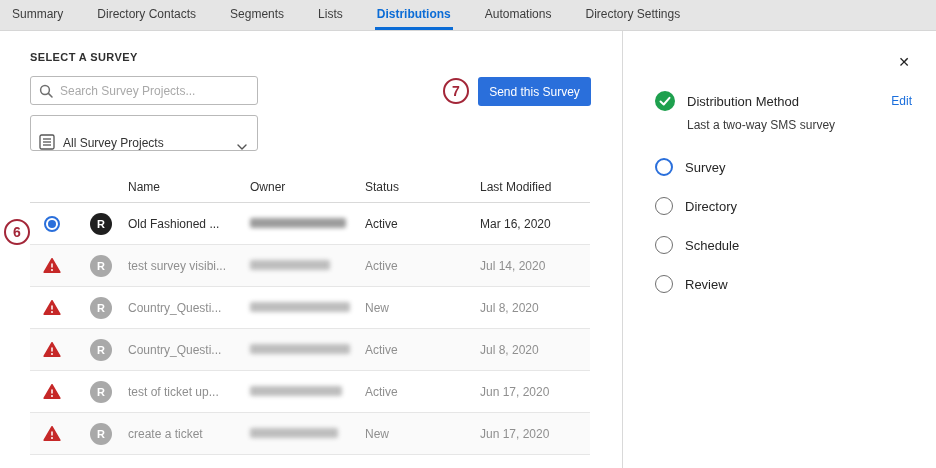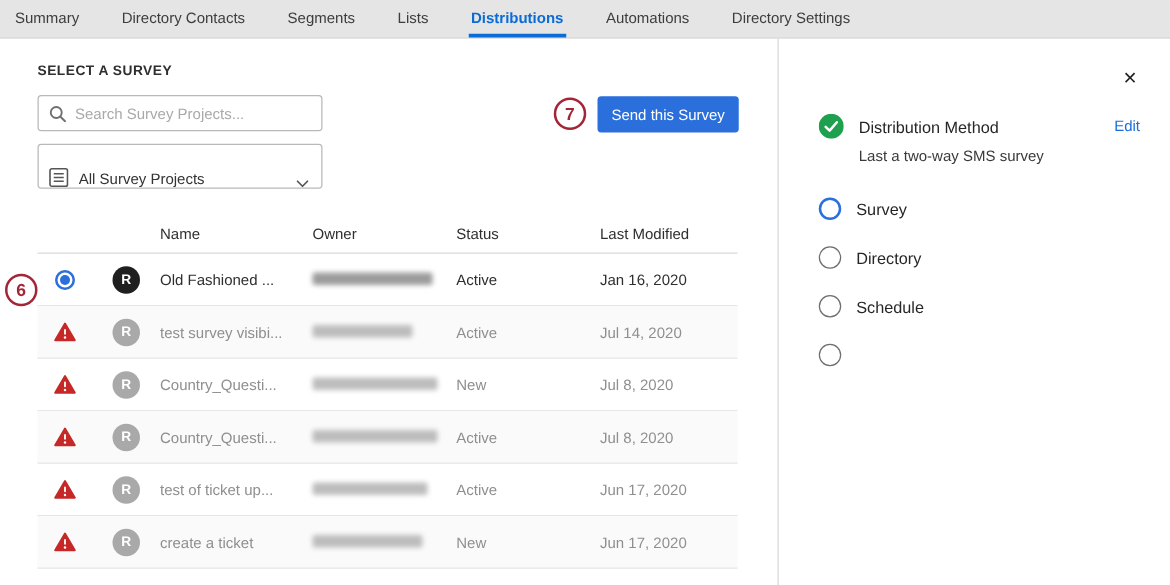--- a/index.html
+++ b/index.html
@@ -145,21 +145,21 @@
           <span class="radio">
               <span class="dot"></span>
             </span>
         </div>
         <div class="cell-center">
             <span class="avatar dark">R</span>
           </div>
         <div>Old Fashioned ...</div>
         <div><span class="blur-bar darker" style="width:96px"></span></div>
         <div>Active</div>
-        <div>Jan 16, 2020</div>
+        <div>Mar 16, 2020</div>
       </div>
 
       <div class="trow dim alt">
         <div class="cell-center">
           <span>
             <svg width="18" height="17" viewBox="0 0 24 22">
                 <path d="M12 2 L22.5 20 H1.5 Z" fill="#c62828" stroke="#c62828" stroke-width="2" stroke-linejoin="round"></path>
                 <rect x="11" y="8" width="2" height="6" rx="1" fill="#fff"></rect>
                 <circle cx="12" cy="17" r="1.3" fill="#fff"></circle>
               </svg>
@@ -279,18 +279,19 @@
         <span class="lbl">Directory</span>
       </div>
 
       <div class="step stepn">
         <span class="circle-pending"></span>
         <span class="lbl">Schedule</span>
       </div>
 
       <div class="step stepn">
         <span class="circle-pending"></span>
+        <span class="lbl">Review</span>
       </div>
 
     </div>
   </aside>
 
 </div>
 
 </body></html>

